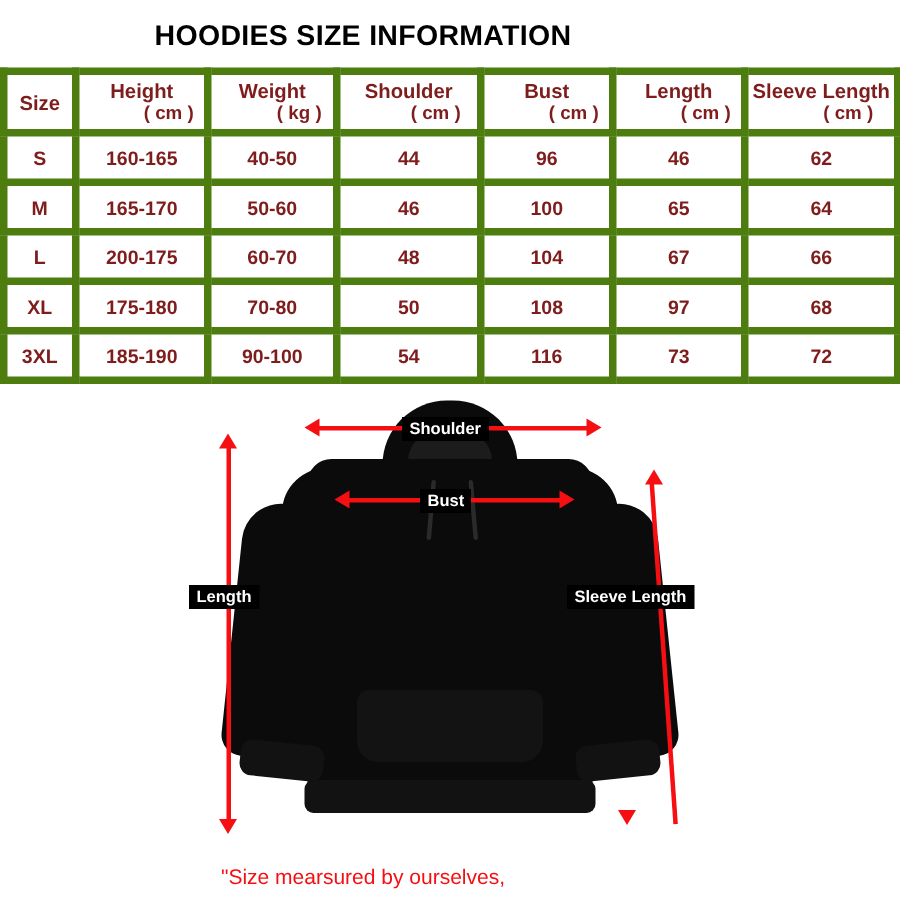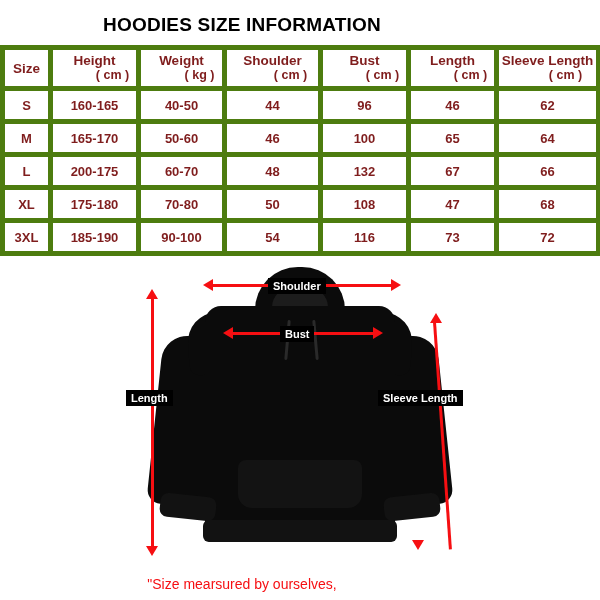--- a/index.html
+++ b/index.html
@@ -286,31 +286,31 @@
         <td>46</td>
         <td>100</td>
         <td>65</td>
         <td>64</td>
       </tr>
       <tr>
         <td>L</td>
         <td>200-175</td>
         <td>60-70</td>
         <td>48</td>
-        <td>132</td>
+        <td>104</td>
         <td>67</td>
         <td>66</td>
       </tr>
       <tr>
         <td>XL</td>
         <td>175-180</td>
         <td>70-80</td>
         <td>50</td>
         <td>108</td>
-        <td>47</td>
+        <td>97</td>
         <td>68</td>
       </tr>
       <tr>
         <td>3XL</td>
         <td>185-190</td>
         <td>90-100</td>
         <td>54</td>
         <td>116</td>
         <td>73</td>
         <td>72</td>

